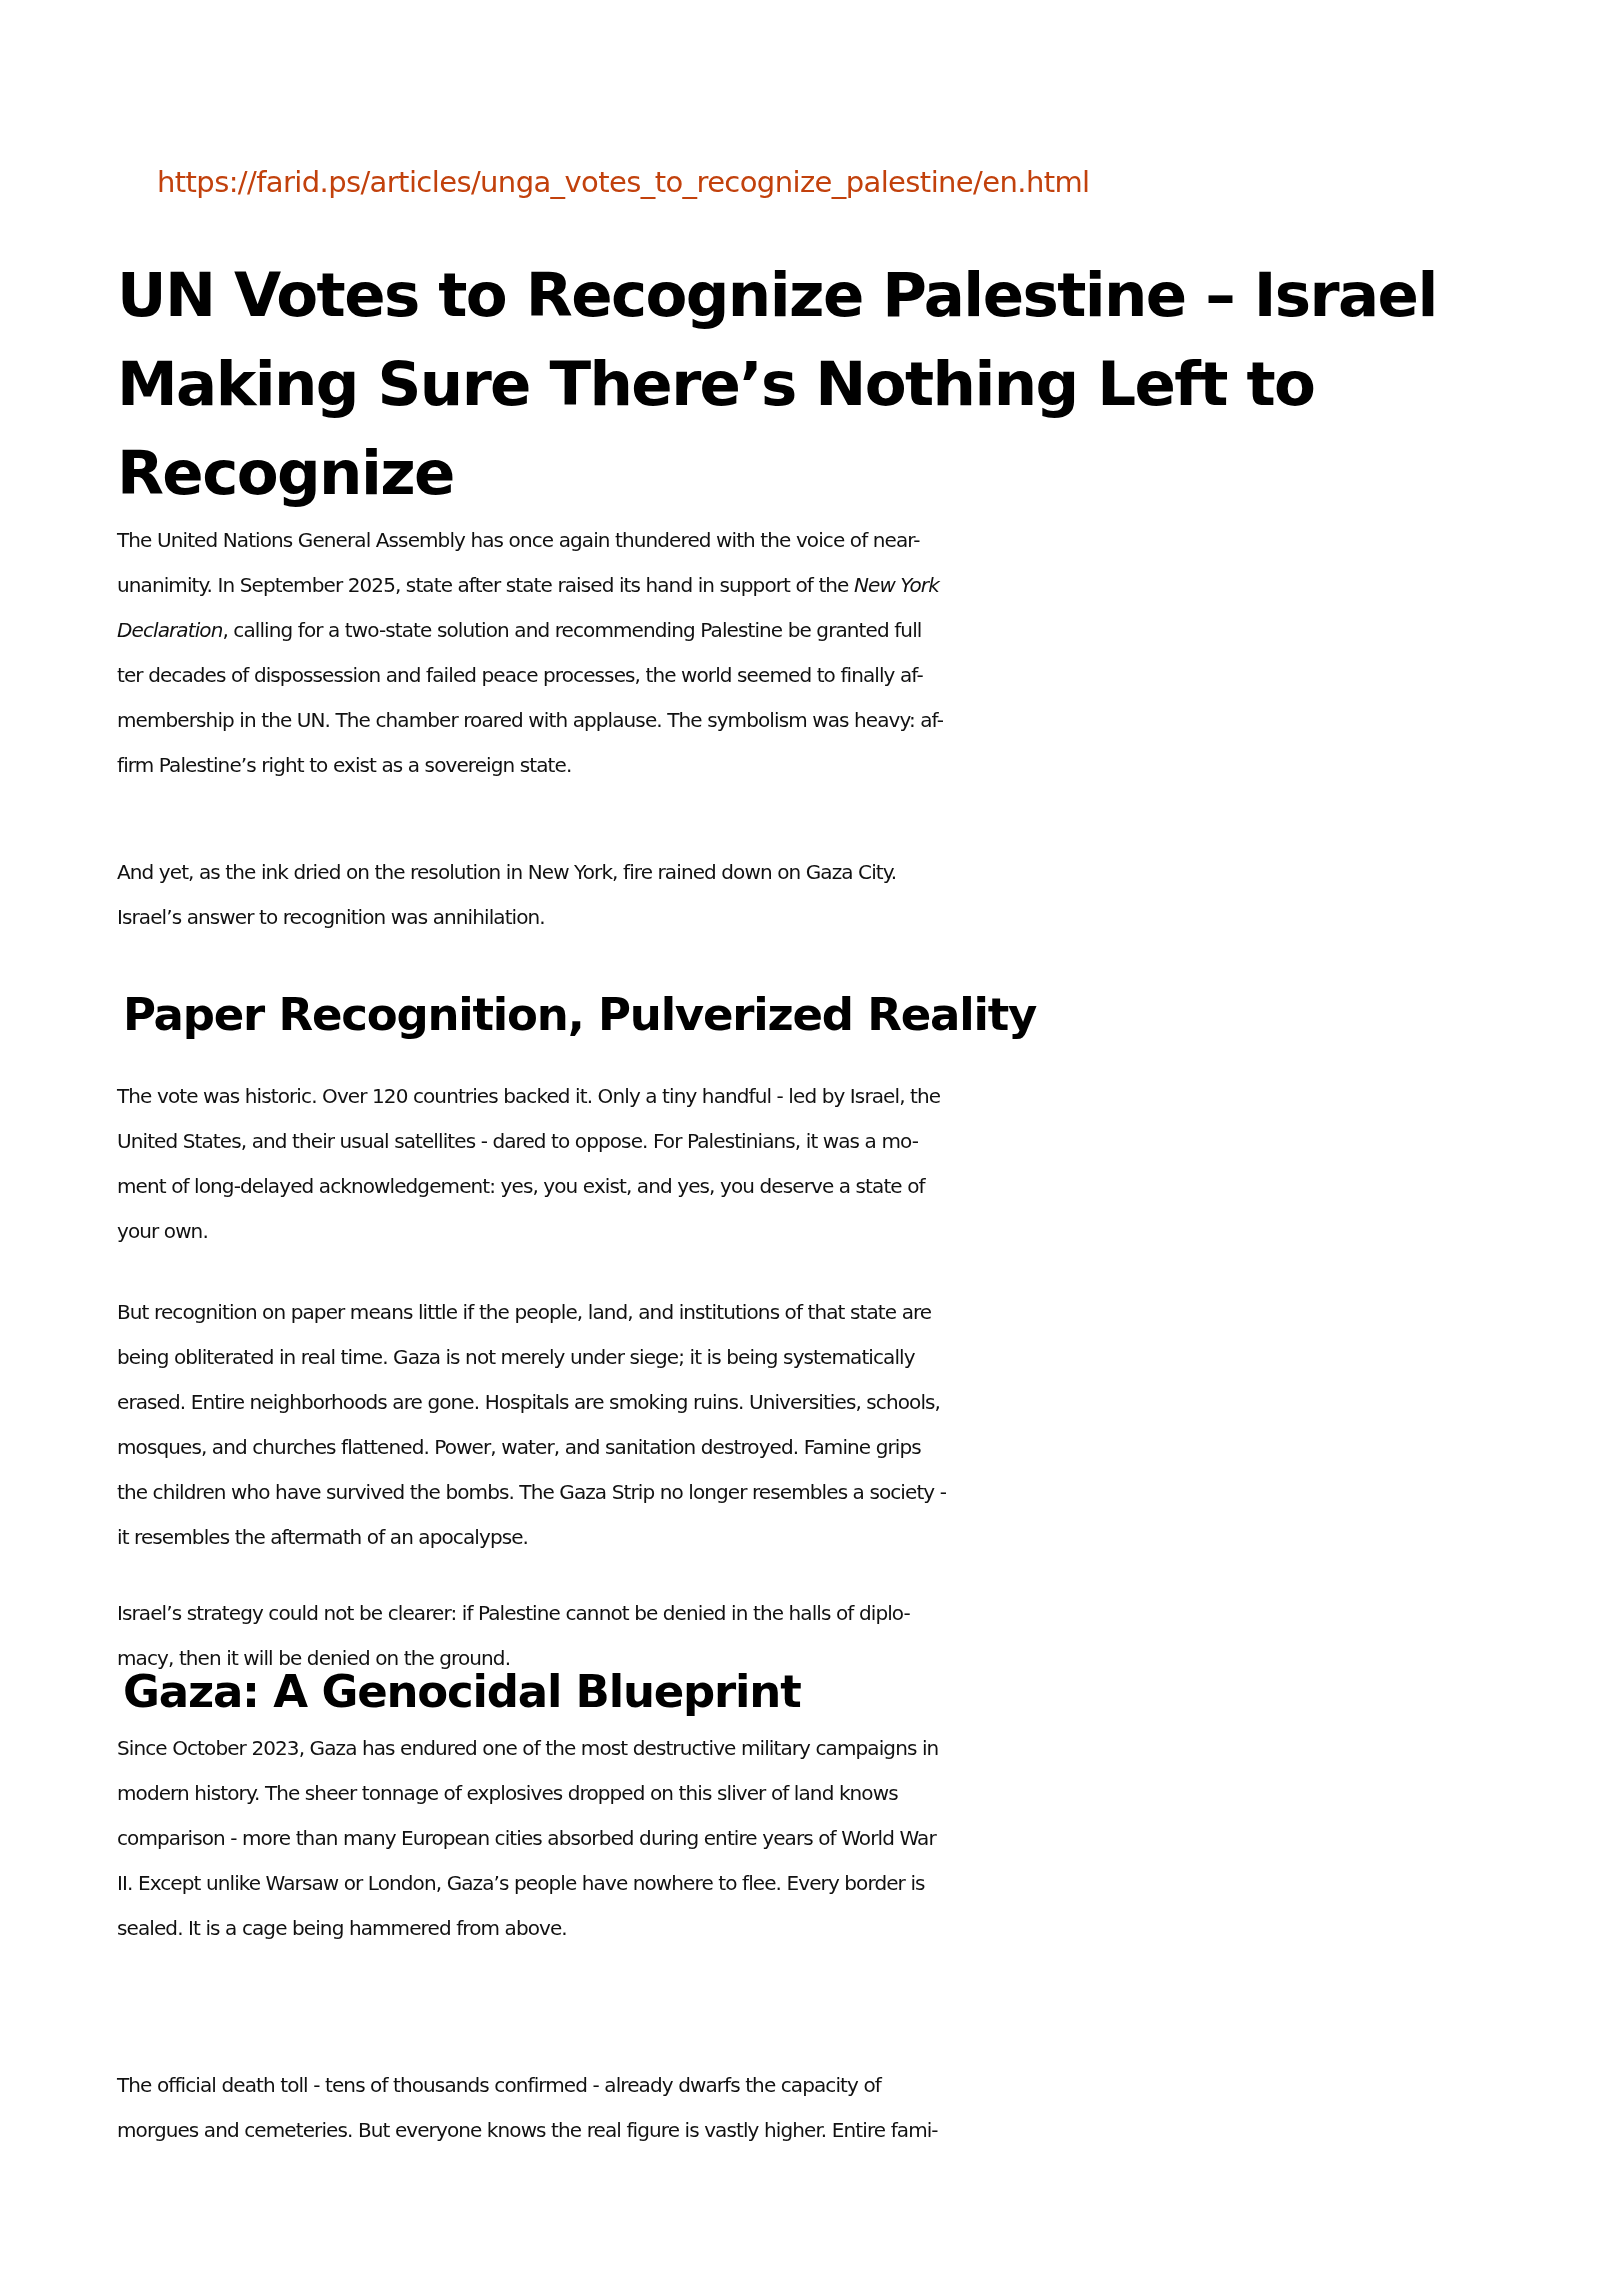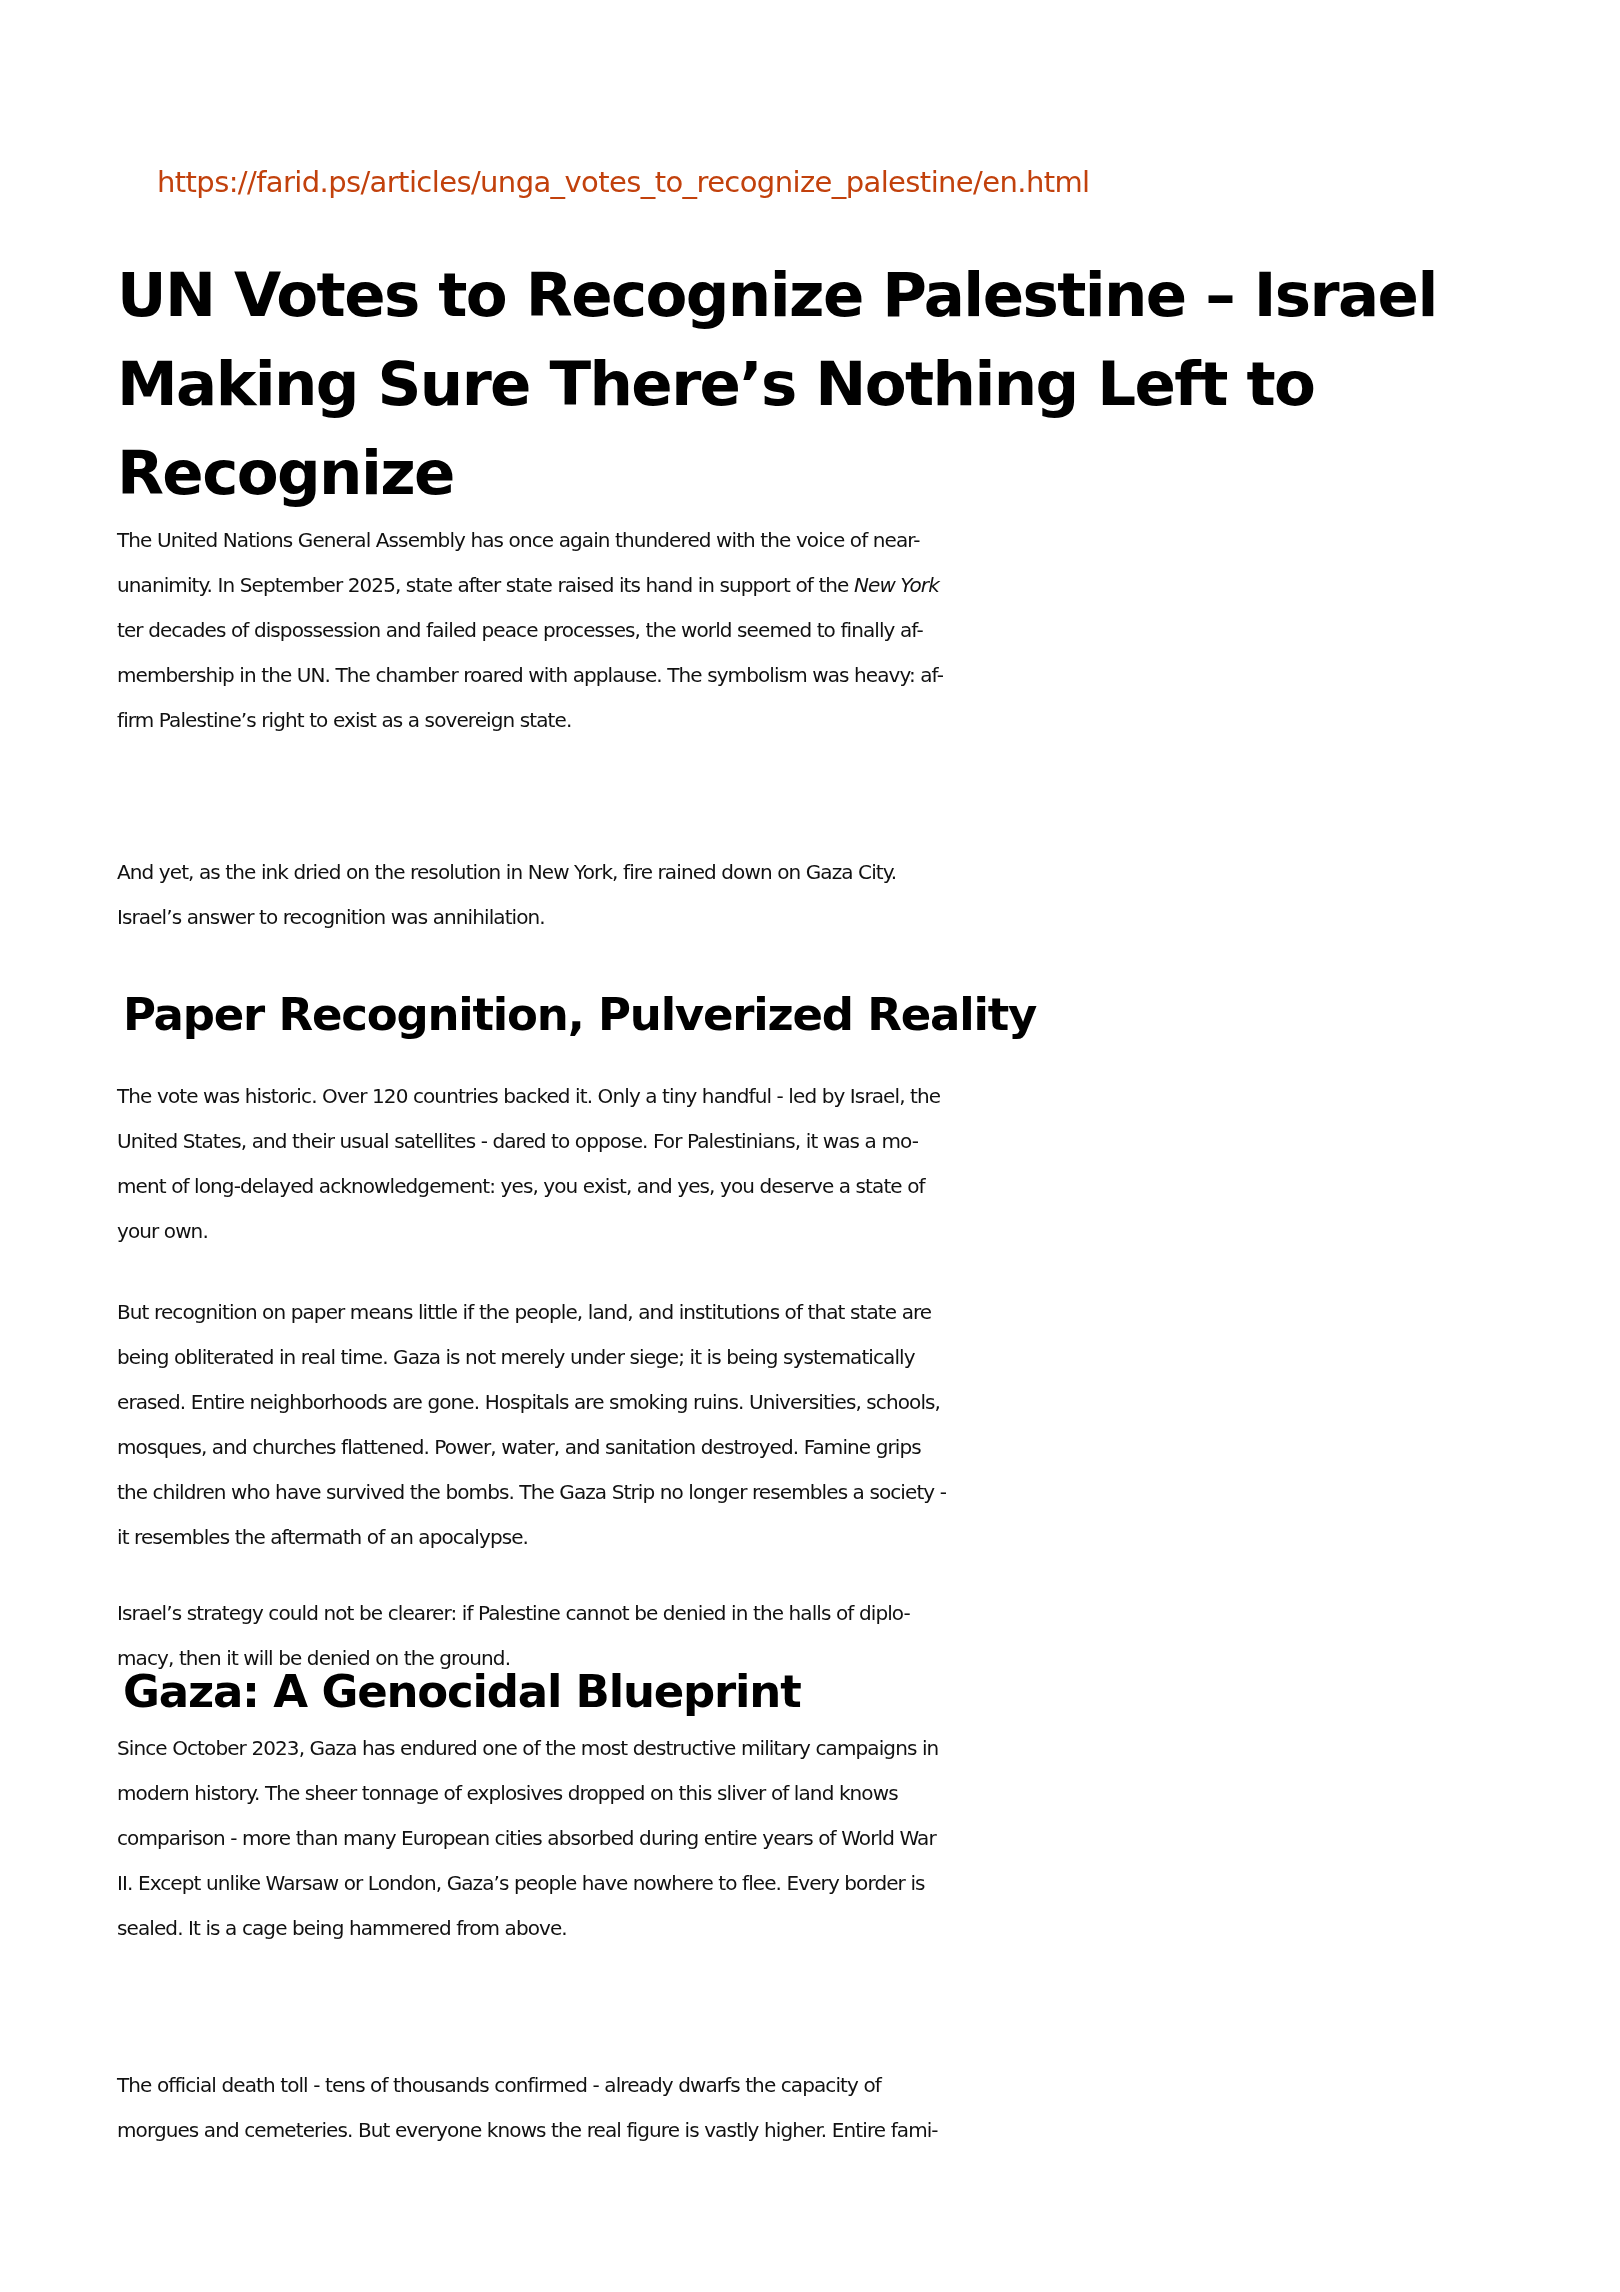--- a/index.html
+++ b/index.html
@@ -79,20 +79,21 @@
 
   <h1>
     <span class="line">UN Votes to Recognize Palestine – Israel</span>
     <span class="line">Making Sure There’s Nothing Left to</span>
     <span class="line">Recognize</span>
   </h1>
 
   <div class="para" style="top:518px;">
     <span class="line">The United Nations General Assembly has once again thundered with the voice of near-</span>
     <span class="line"><span>unanimity. In September 2025, state after state raised its hand in support of the </span><em>New York</em></span>
+    <span class="line"><em>Declaration</em><span>, calling for a two-state solution and recommending Palestine be granted full</span></span>
     <span class="line">ter decades of dispossession and failed peace processes, the world seemed to finally af-</span>
     <span class="line">membership in the UN. The chamber roared with applause. The symbolism was heavy: af-</span>
     <span class="line">firm Palestine’s right to exist as a sovereign state.</span>
   </div>
 
   <div class="para" style="top:850px;">
     <span class="line">And yet, as the ink dried on the resolution in New York, fire rained down on Gaza City.</span>
     <span class="line">Israel’s answer to recognition was annihilation.</span>
   </div>
 

